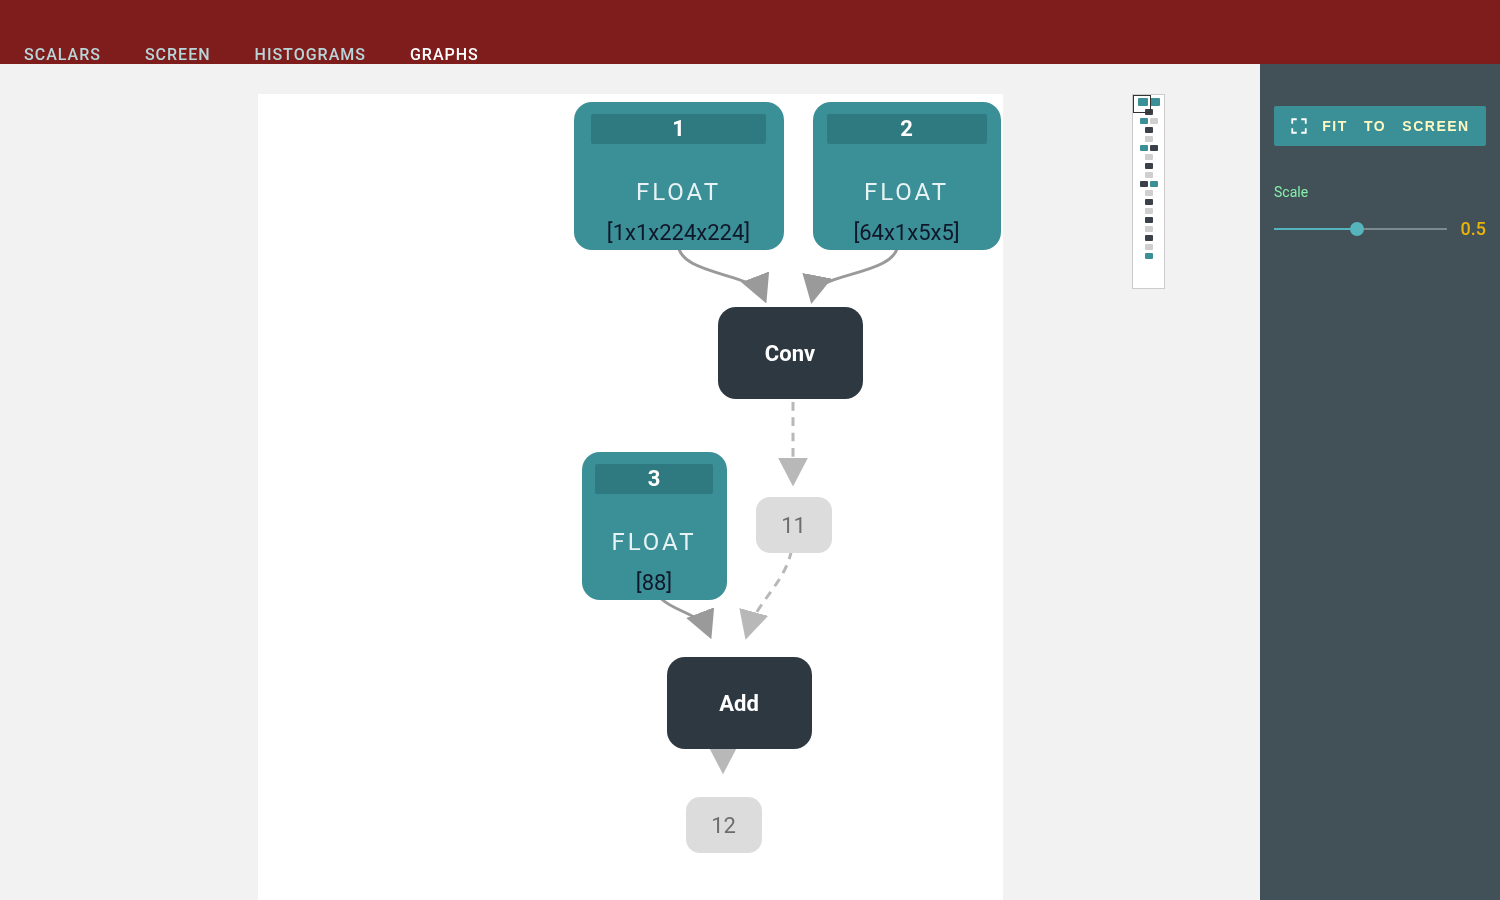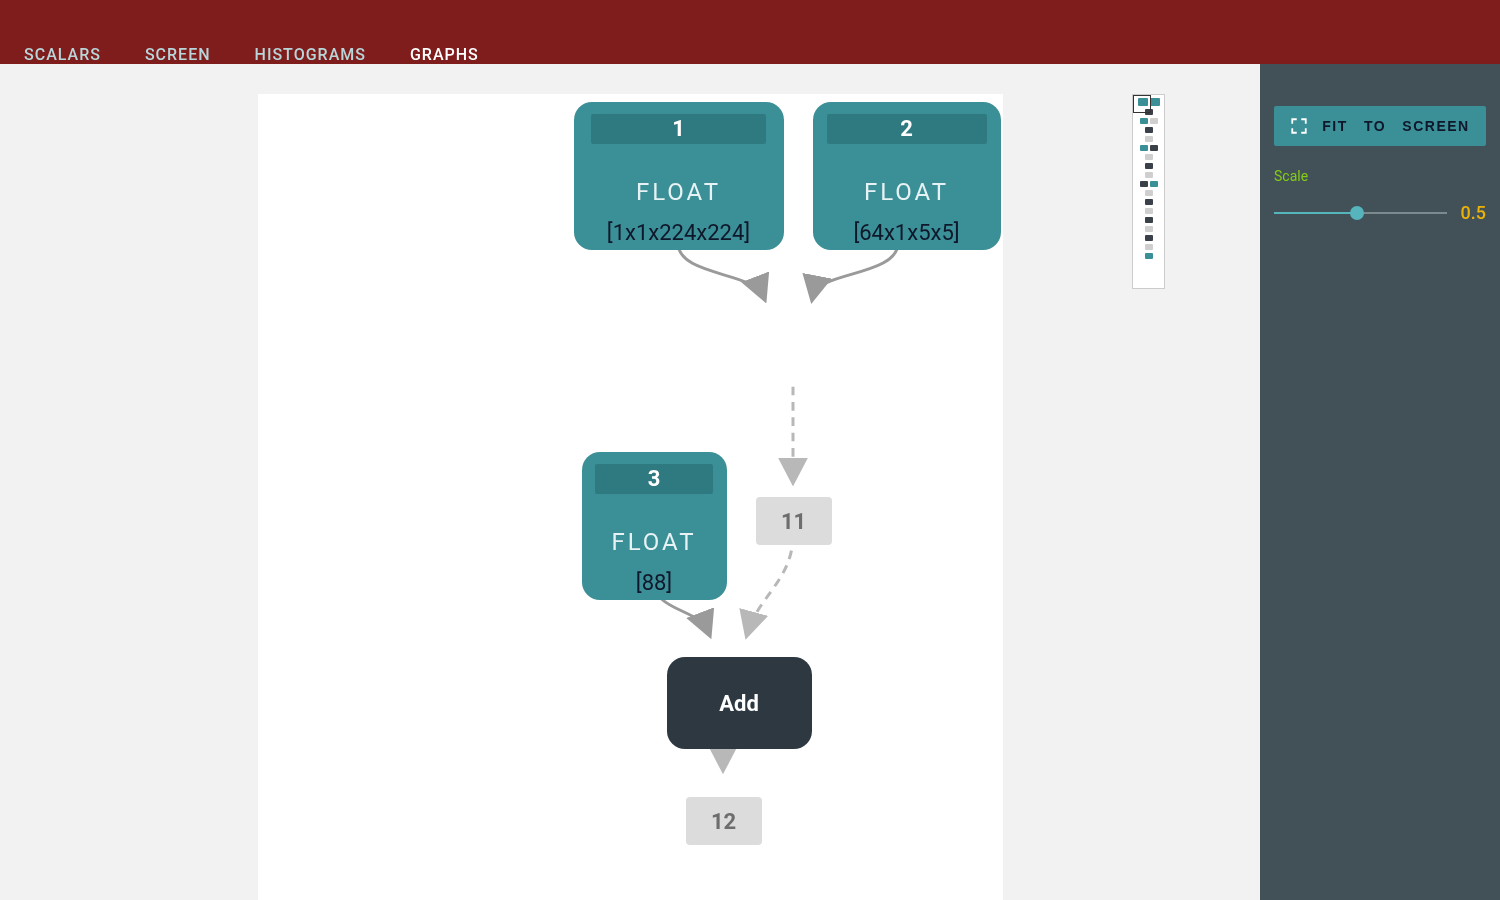--- a/index.html
+++ b/index.html
@@ -32,22 +32,22 @@
 
   .node.input.small { width: 145px; height: 148px; }
   .node.input.small .badge { width: 118px; }
 
   .node.op {
     background: #2e3840; color: #fff; width: 145px; height: 92px; font-weight: 700;
     font-size: 22px;
   }
 
   .node.intermediate {
-    background: #dcdcdc; color: #6d6d6d; width: 76px; height: 48px;
-    font-size: 22px; border-radius: 4px; font-weight: bold;
+    background: #dcdcdc; color: #6d6d6d; width: 76px; height: 56px;
+    font-size: 22px; border-radius: 14px;
   }
 
   
   svg.edges { position:absolute; top:0; left:0; width:100%; height:100%; pointer-events:none; }
   .edge-solid { stroke:#9a9a9a; stroke-width:3; fill:none; }
   .edge-dash  { stroke:#b8b8b8; stroke-width:3; fill:none; stroke-dasharray: 9 7; }
   .arrowhead { fill:#9a9a9a; }
 
   .minimap {
     position:absolute; top: 30px; right: 95px; width: 33px; height: 195px;
@@ -60,27 +60,27 @@
   .mm.dark     { background:#3b4148; }
   .mm.grey     { background:#cfcfcf; }
   .mm.teal     { background:#3b8f96; }
   .mm-row { display:flex; gap:2px; }
 
   .sidebar {
     width: 240px; background:#425158; padding: 42px 14px 0 14px;
     display:flex; flex-direction:column; gap: 18px; color:#cdd6d8;
   }
   .btn {
-    background:#3b8f96; color:#0f172a; height:40px; border:none; border-radius:2px;
+    background:#3b8f96; color:#fef9c3; height:40px; border:none; border-radius:2px;
     font-size:14px; letter-spacing:1.5px; font-weight:600; cursor:pointer;
     display:flex; align-items:center; justify-content:center; gap:14px;
     padding: 0 10px;
   }
   .btn svg { flex-shrink:0; }
-  .scale-label { font-size:14px; color:#84cc16; margin-top:4px; }
+  .scale-label { font-size:14px; color:#86efac; margin-top:20px; }
   .slider-row { display:flex; align-items:center; gap:14px; }
   .slider-track {
     position:relative; flex:1; height:2px; background:#7a8a8e;
   }
   .slider-fill { position:absolute; left:0; top:0; height:100%; background:#56b4bd; }
   .slider-thumb {
     position:absolute; top:50%; width:14px; height:14px; border-radius:50%;
     background:#56b4bd; transform:translate(-50%,-50%);
   }
   .slider-value { color:#eab308; font-size:18px; font-weight:500; }
@@ -128,20 +128,23 @@
           <div class="dtype">FLOAT</div>
           <div class="shape">[1x1x224x224]</div>
         </div>
 
         <div class="node input" style="left:555px; top:8px; width:188px;">
           <div class="badge" style="width:160px;">2</div>
           <div class="dtype">FLOAT</div>
           <div class="shape">[64x1x5x5]</div>
         </div>
 
+        <div class="node op" style="left:460px; top:213px;">
+          <span>Conv</span>
+        </div>
 
         <div class="node input small" style="left:324px; top:358px;">
           <div class="badge">3</div>
           <div class="dtype">FLOAT</div>
           <div class="shape">[88]</div>
         </div>
 
         <div class="node intermediate" style="left:498px; top:403px;">
           <span>11</span>
         </div>

